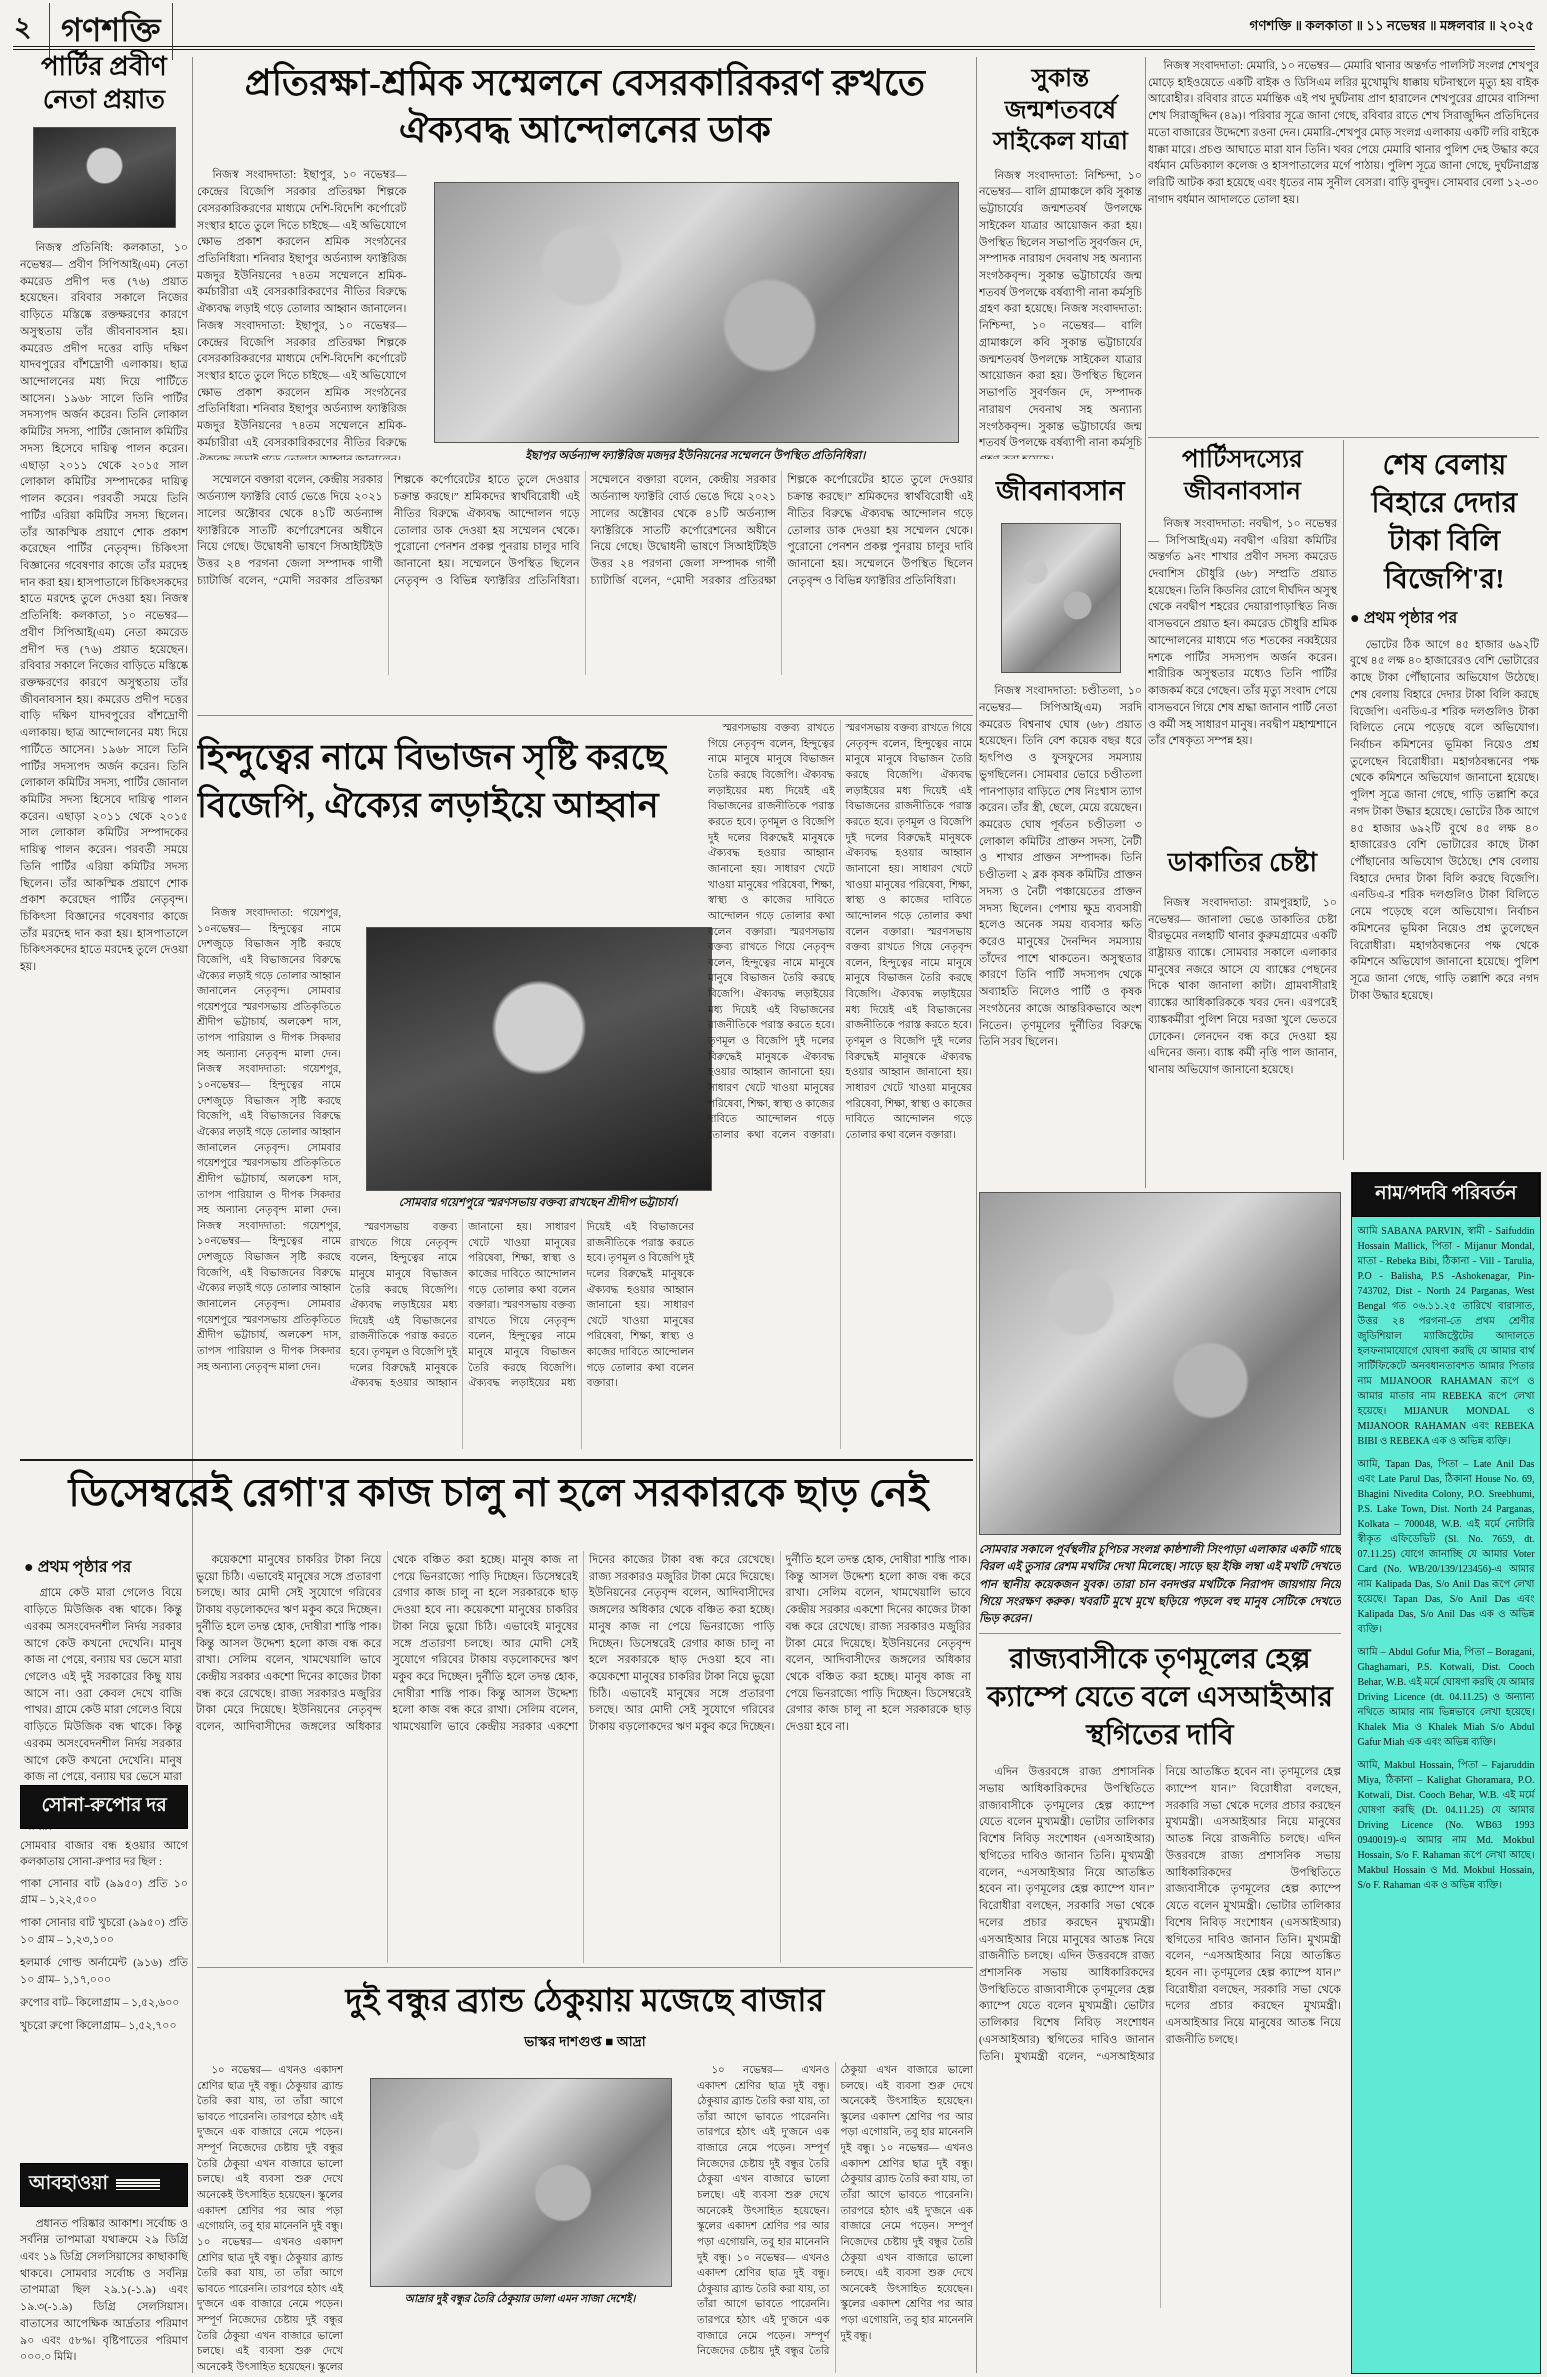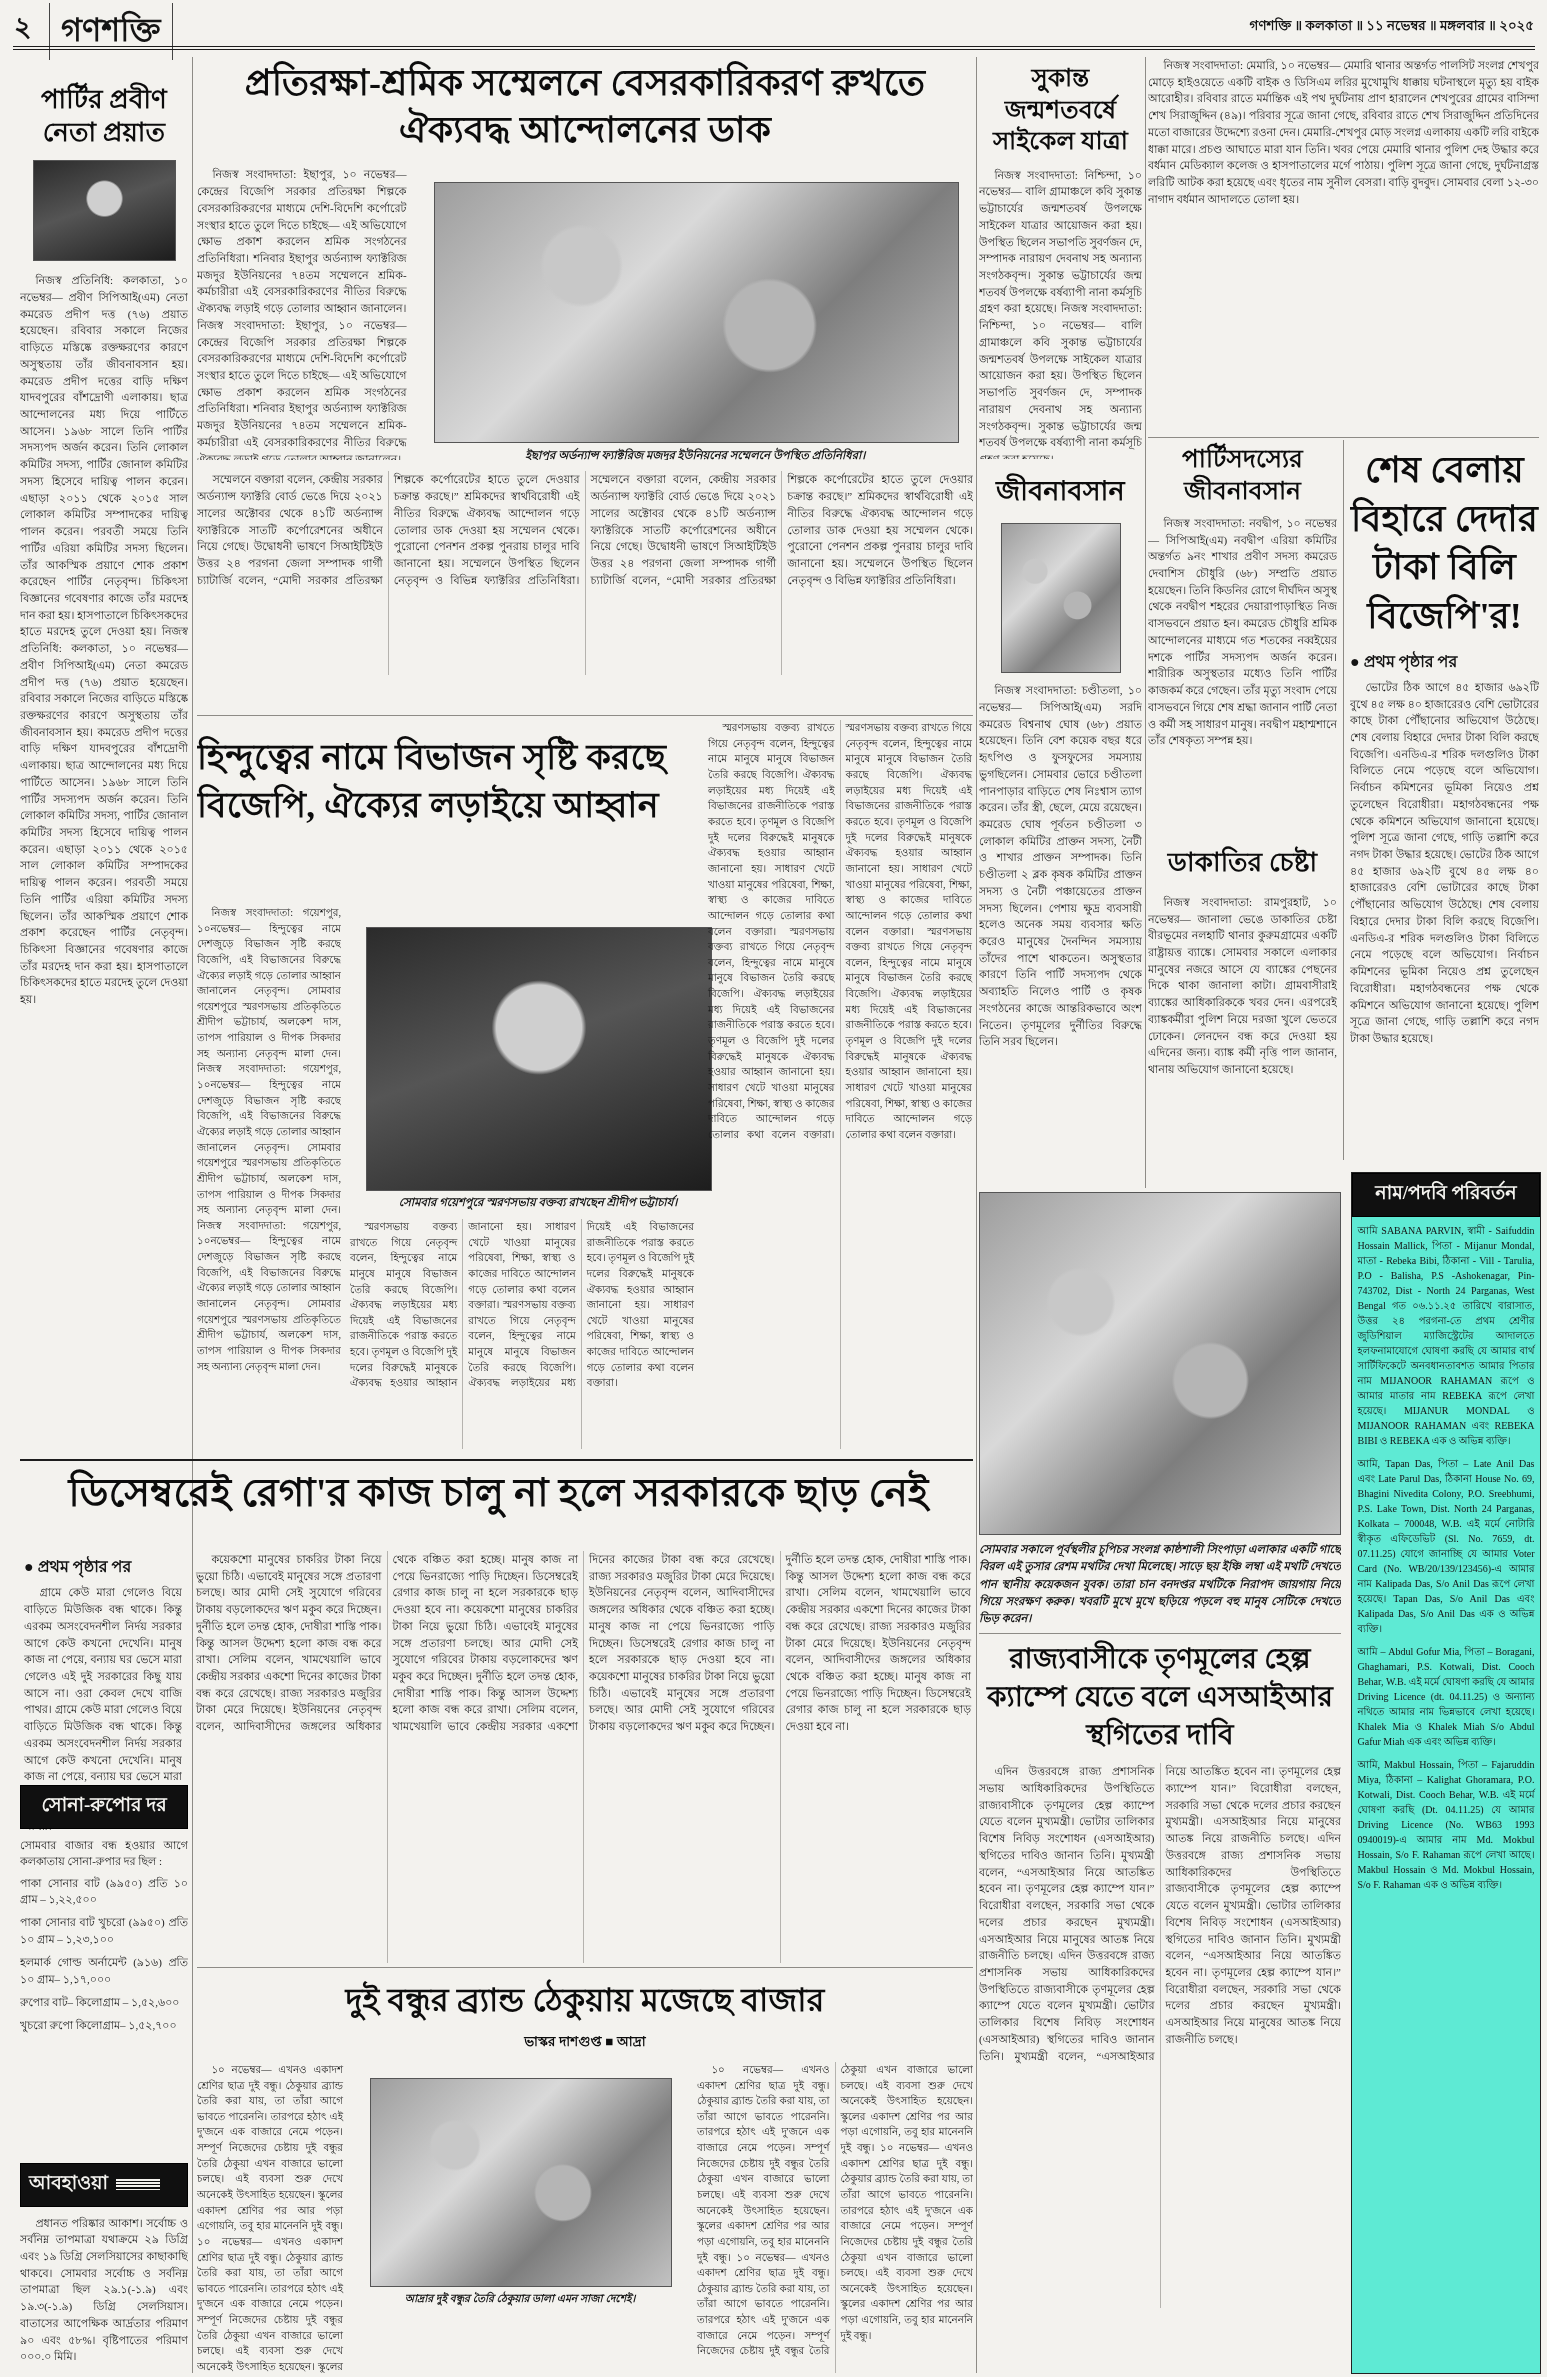--- a/index.html
+++ b/index.html
@@ -58,21 +58,21 @@
 
   <div class="divider-v" style="left:192px;top:57px;height:2316px"></div>
   <div class="divider-v" style="left:976px;top:57px;height:2316px"></div>
   <div class="divider-v" style="left:1145px;top:57px;height:1131px"></div>
   <div class="divider-v" style="left:1343px;top:440px;height:720px"></div>
   <div class="divider-h" style="left:1148px;top:437px;width:391px"></div>
   <div class="rule-strong" style="left:20px;top:1459px;width:953px"></div>
   <div class="divider-h" style="left:197px;top:1967px;width:776px"></div>
   <div class="divider-h" style="left:197px;top:715px;width:776px"></div>
 
-  <div class="block" style="left:20px;top:78px;width:168px;height:1395px">
+  <div class="block" style="left:20px;top:45px;width:168px;height:1395px">
     <h2 class="hl center" style="font-size:26px;line-height:1.25;margin:6.3px 0 11px 0">পার্টির প্রবীণ নেতা প্রয়াত</h2>
     <div class="photo dark" style="width:141px;height:99px;margin:0 auto 9.5px auto"></div>
     <p class="body">নিজস্ব প্রতিনিধি: কলকাতা, ১০ নভেম্বর— প্রবীণ সিপিআই(এম) নেতা কমরেড প্রদীপ দত্ত (৭৬) প্রয়াত হয়েছেন। রবিবার সকালে নিজের বাড়িতে মস্তিষ্কে রক্তক্ষরণের কারণে অসুস্থতায় তাঁর জীবনাবসান হয়। কমরেড প্রদীপ দত্তের বাড়ি দক্ষিণ যাদবপুরের বাঁশদ্রোণী এলাকায়। ছাত্র আন্দোলনের মধ্য দিয়ে পার্টিতে আসেন। ১৯৬৮ সালে তিনি পার্টির সদস্যপদ অর্জন করেন। তিনি লোকাল কমিটির সদস্য, পার্টির জোনাল কমিটির সদস্য হিসেবে দায়িত্ব পালন করেন। এছাড়া ২০১১ থেকে ২০১৫ সাল লোকাল কমিটির সম্পাদকের দায়িত্ব পালন করেন। পরবর্তী সময়ে তিনি পার্টির এরিয়া কমিটির সদস্য ছিলেন। তাঁর আকস্মিক প্রয়াণে শোক প্রকাশ করেছেন পার্টির নেতৃবৃন্দ। চিকিৎসা বিজ্ঞানের গবেষণার কাজে তাঁর মরদেহ দান করা হয়। হাসপাতালে চিকিৎসকদের হাতে মরদেহ তুলে দেওয়া হয়। নিজস্ব প্রতিনিধি: কলকাতা, ১০ নভেম্বর— প্রবীণ সিপিআই(এম) নেতা কমরেড প্রদীপ দত্ত (৭৬) প্রয়াত হয়েছেন। রবিবার সকালে নিজের বাড়িতে মস্তিষ্কে রক্তক্ষরণের কারণে অসুস্থতায় তাঁর জীবনাবসান হয়। কমরেড প্রদীপ দত্তের বাড়ি দক্ষিণ যাদবপুরের বাঁশদ্রোণী এলাকায়। ছাত্র আন্দোলনের মধ্য দিয়ে পার্টিতে আসেন। ১৯৬৮ সালে তিনি পার্টির সদস্যপদ অর্জন করেন। তিনি লোকাল কমিটির সদস্য, পার্টির জোনাল কমিটির সদস্য হিসেবে দায়িত্ব পালন করেন। এছাড়া ২০১১ থেকে ২০১৫ সাল লোকাল কমিটির সম্পাদকের দায়িত্ব পালন করেন। পরবর্তী সময়ে তিনি পার্টির এরিয়া কমিটির সদস্য ছিলেন। তাঁর আকস্মিক প্রয়াণে শোক প্রকাশ করেছেন পার্টির নেতৃবৃন্দ। চিকিৎসা বিজ্ঞানের গবেষণার কাজে তাঁর মরদেহ দান করা হয়। হাসপাতালে চিকিৎসকদের হাতে মরদেহ তুলে দেওয়া হয়।</p>
   </div>
 
   <div class="block" style="left:197px;top:57px;width:776px;height:658px">
     <h1 class="hl center" style="font-size:36px;line-height:1.3;padding:0 24px;margin-top:3.2px">প্রতিরক্ষা-শ্রমিক সম্মেলনে বেসরকারিকরণ রুখতে ঐক্যবদ্ধ আন্দোলনের ডাক</h1>
     <div style="display:flex;gap:11px;margin-top:12.6px;height:294px;overflow:hidden">
       <p class="body" style="width:215px;margin:0">নিজস্ব সংবাদদাতা: ইছাপুর, ১০ নভেম্বর— কেন্দ্রের বিজেপি সরকার প্রতিরক্ষা শিল্পকে বেসরকারিকরণের মাধ্যমে দেশি-বিদেশি কর্পোরেট সংস্থার হাতে তুলে দিতে চাইছে— এই অভিযোগে ক্ষোভ প্রকাশ করলেন শ্রমিক সংগঠনের প্রতিনিধিরা। শনিবার ইছাপুর অর্ডন্যান্স ফ্যাক্টরিজ মজদুর ইউনিয়নের ৭৪তম সম্মেলনে শ্রমিক-কর্মচারীরা এই বেসরকারিকরণের নীতির বিরুদ্ধে ঐক্যবদ্ধ লড়াই গড়ে তোলার আহ্বান জানালেন। নিজস্ব সংবাদদাতা: ইছাপুর, ১০ নভেম্বর— কেন্দ্রের বিজেপি সরকার প্রতিরক্ষা শিল্পকে বেসরকারিকরণের মাধ্যমে দেশি-বিদেশি কর্পোরেট সংস্থার হাতে তুলে দিতে চাইছে— এই অভিযোগে ক্ষোভ প্রকাশ করলেন শ্রমিক সংগঠনের প্রতিনিধিরা। শনিবার ইছাপুর অর্ডন্যান্স ফ্যাক্টরিজ মজদুর ইউনিয়নের ৭৪তম সম্মেলনে শ্রমিক-কর্মচারীরা এই বেসরকারিকরণের নীতির বিরুদ্ধে ঐক্যবদ্ধ লড়াই গড়ে তোলার আহ্বান জানালেন।</p>
       <figure style="width:537px">
@@ -107,21 +107,21 @@
   </div>
 
   <div class="block" style="left:1148px;top:440px;width:189px;height:747px">
     <h2 class="hl center" style="font-size:24.5px;line-height:1.3;margin:3.2px 0 8px 0">পার্টিসদস্যের জীবনাবসান</h2>
     <p class="body" style="height:316px;overflow:hidden;margin:0">নিজস্ব সংবাদদাতা: নবদ্বীপ, ১০ নভেম্বর— সিপিআই(এম) নবদ্বীপ এরিয়া কমিটির অন্তর্গত ৯নং শাখার প্রবীণ সদস্য কমরেড দেবাশিস চৌধুরি (৬৮) সম্প্রতি প্রয়াত হয়েছেন। তিনি কিডনির রোগে দীর্ঘদিন অসুস্থ থেকে নবদ্বীপ শহরের দেয়ারাপাড়াস্থিত নিজ বাসভবনে প্রয়াত হন। কমরেড চৌধুরি শ্রমিক আন্দোলনের মাধ্যমে গত শতকের নব্বইয়ের দশকে পার্টির সদস্যপদ অর্জন করেন। শারীরিক অসুস্থতার মধ্যেও তিনি পার্টির কাজকর্ম করে গেছেন। তাঁর মৃত্যু সংবাদ পেয়ে বাসভবনে গিয়ে শেষ শ্রদ্ধা জানান পার্টি নেতা ও কর্মী সহ সাধারণ মানুষ। নবদ্বীপ মহাশ্মশানে তাঁর শেষকৃত্য সম্পন্ন হয়।</p>
     <h2 class="hl center" style="font-size:26px;margin:11px 0 8px 0">ডাকাতির চেষ্টা</h2>
     <p class="body" style="margin:0">নিজস্ব সংবাদদাতা: রামপুরহাট, ১০ নভেম্বর— জানালা ভেঙে ডাকাতির চেষ্টা বীরভূমের নলহাটি থানার কুরুমগ্রামের একটি রাষ্ট্রায়ত্ত ব্যাঙ্কে। সোমবার সকালে এলাকার মানুষের নজরে আসে যে ব্যাঙ্কের পেছনের দিকে থাকা জানালা কাটা। গ্রামবাসীরাই ব্যাঙ্কের আধিকারিককে খবর দেন। এরপরেই ব্যাঙ্ককর্মীরা পুলিশ নিয়ে দরজা খুলে ভেতরে ঢোকেন। লেনদেন বন্ধ করে দেওয়া হয় এদিনের জন্য। ব্যাঙ্ক কর্মী নৃত্তি পাল জানান, থানায় অভিযোগ জানানো হয়েছে।</p>
   </div>
 
   <div class="block" style="left:1350px;top:440px;width:189px;height:720px">
-    <h2 class="hl center" style="font-size:36px;line-height:1.35;margin:6.3px 0 8px 0">শেষ বেলায় বিহারে দেদার টাকা বিলি বিজেপি'র!</h2>
+    <h2 class="hl center" style="font-size:28px;line-height:1.35;margin:6.3px 0 8px 0">শেষ বেলায় বিহারে দেদার টাকা বিলি বিজেপি'র!</h2>
     <p class="kicker">● প্রথম পৃষ্ঠার পর</p>
     <p class="body" style="margin:0">ভোটের ঠিক আগে ৪৫ হাজার ৬৯২টি বুথে ৪৫ লক্ষ ৪০ হাজারেরও বেশি ভোটারের কাছে টাকা পৌঁছানোর অভিযোগ উঠেছে। শেষ বেলায় বিহারে দেদার টাকা বিলি করছে বিজেপি। এনডিএ-র শরিক দলগুলিও টাকা বিলিতে নেমে পড়েছে বলে অভিযোগ। নির্বাচন কমিশনের ভূমিকা নিয়েও প্রশ্ন তুলেছেন বিরোধীরা। মহাগঠবন্ধনের পক্ষ থেকে কমিশনে অভিযোগ জানানো হয়েছে। পুলিশ সূত্রে জানা গেছে, গাড়ি তল্লাশি করে নগদ টাকা উদ্ধার হয়েছে। ভোটের ঠিক আগে ৪৫ হাজার ৬৯২টি বুথে ৪৫ লক্ষ ৪০ হাজারেরও বেশি ভোটারের কাছে টাকা পৌঁছানোর অভিযোগ উঠেছে। শেষ বেলায় বিহারে দেদার টাকা বিলি করছে বিজেপি। এনডিএ-র শরিক দলগুলিও টাকা বিলিতে নেমে পড়েছে বলে অভিযোগ। নির্বাচন কমিশনের ভূমিকা নিয়েও প্রশ্ন তুলেছেন বিরোধীরা। মহাগঠবন্ধনের পক্ষ থেকে কমিশনে অভিযোগ জানানো হয়েছে। পুলিশ সূত্রে জানা গেছে, গাড়ি তল্লাশি করে নগদ টাকা উদ্ধার হয়েছে।</p>
   </div>
 
   <div class="block" style="left:1351px;top:1172px;width:188px;height:1200px;border:1.6px solid #222;background:#5eead4">
     <div class="bar">নাম/পদবি পরিবর্তন</div>
     <div style="padding:6.3px 5.5px">
       <p class="entry">আমি SABANA PARVIN, স্বামী - Saifuddin Hossain Mallick, পিতা - Mijanur Mondal, মাতা - Rebeka Bibi, ঠিকানা - Vill - Tarulia, P.O - Balisha, P.S -Ashokenagar, Pin-743702, Dist - North 24 Parganas, West Bengal গত ০৬.১১.২৫ তারিখে বারাসাত, উত্তর ২৪ পরগনা-তে প্রথম শ্রেণীর জুডিশিয়াল ম্যাজিস্ট্রেটের আদালতে হলফনামাযোগে ঘোষণা করছি যে আমার বার্থ সার্টিফিকেটে অনবধানতাবশত আমার পিতার নাম MIJANOOR RAHAMAN রূপে ও আমার মাতার নাম REBEKA রূপে লেখা হয়েছে। MIJANUR MONDAL ও MIJANOOR RAHAMAN এবং REBEKA BIBI ও REBEKA এক ও অভিন্ন ব্যক্তি।</p>
       <p class="entry">আমি, Tapan Das, পিতা – Late Anil Das এবং Late Parul Das, ঠিকানা House No. 69, Bhagini Nivedita Colony, P.O. Sreebhumi, P.S. Lake Town, Dist. North 24 Parganas, Kolkata – 700048, W.B. এই মর্মে নোটারি স্বীকৃত এফিডেভিট (Sl. No. 7659, dt. 07.11.25) যোগে জানাচ্ছি যে আমার Voter Card (No. WB/20/139/123456)-এ আমার নাম Kalipada Das, S/o Anil Das রূপে লেখা হয়েছে। Tapan Das, S/o Anil Das এবং Kalipada Das, S/o Anil Das এক ও অভিন্ন ব্যক্তি।</p>
       <p class="entry">আমি – Abdul Gofur Mia, পিতা – Boragani, Ghaghamari, P.S. Kotwali, Dist. Cooch Behar, W.B. এই মর্মে ঘোষণা করছি যে আমার Driving Licence (dt. 04.11.25) ও অন্যান্য নথিতে আমার নাম ভিন্নভাবে লেখা হয়েছে। Khalek Mia ও Khalek Miah S/o Abdul Gafur Miah এক এবং অভিন্ন ব্যক্তি।</p>

